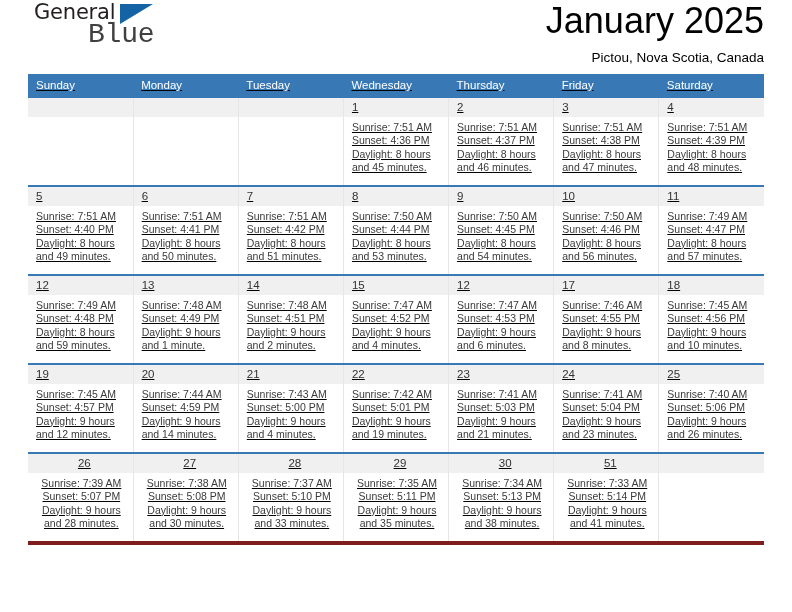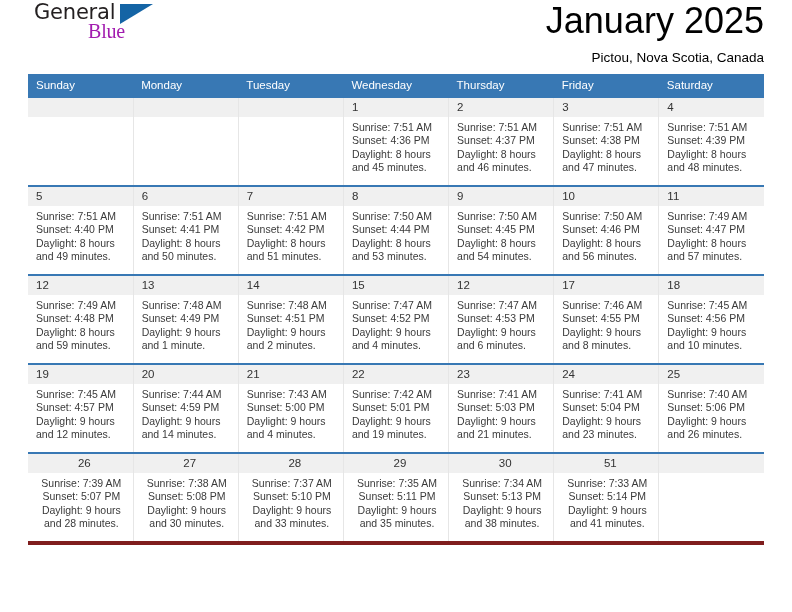--- a/index.html
+++ b/index.html
@@ -44,24 +44,24 @@
     top: 2px;
     font-size: 21px;
     color: #231f20;
     letter-spacing: -0.2px;
     font-family: "DejaVu Sans", sans-serif;
   }
   .logo-blue {
     position: absolute;
     left: 60px;
     top: 21px;
-    font-size: 20px;
-    color: #a21caf;
+    font-size: 28px;
+    color: #404040;
     letter-spacing: -0.2px;
-    font-family: Liberation Serif, serif;
+    font-family: Liberation Mono, monospace;
   }
   .logo-triangle {
     position: absolute;
     left: 92px;
     top: 4px;
     width: 0;
     height: 0;
     border-left: 33px solid #1464a5;
     border-bottom: 20px solid transparent;
   }
@@ -83,20 +83,21 @@
     line-height: 20px;
     margin-top: 10px;
     white-space: nowrap;
   }
 
   
   .calendar {
     width: 736px;
     border-collapse: collapse;
     table-layout: fixed;
+    text-decoration: underline;
   }
   .calendar th {
     background: #3878b4;
     color: #ffffff;
     font-weight: normal;
     font-size: 11.5px;
     text-align: left;
     padding: 5px 0 5px 8px;
     height: 12px;
     border: none;

